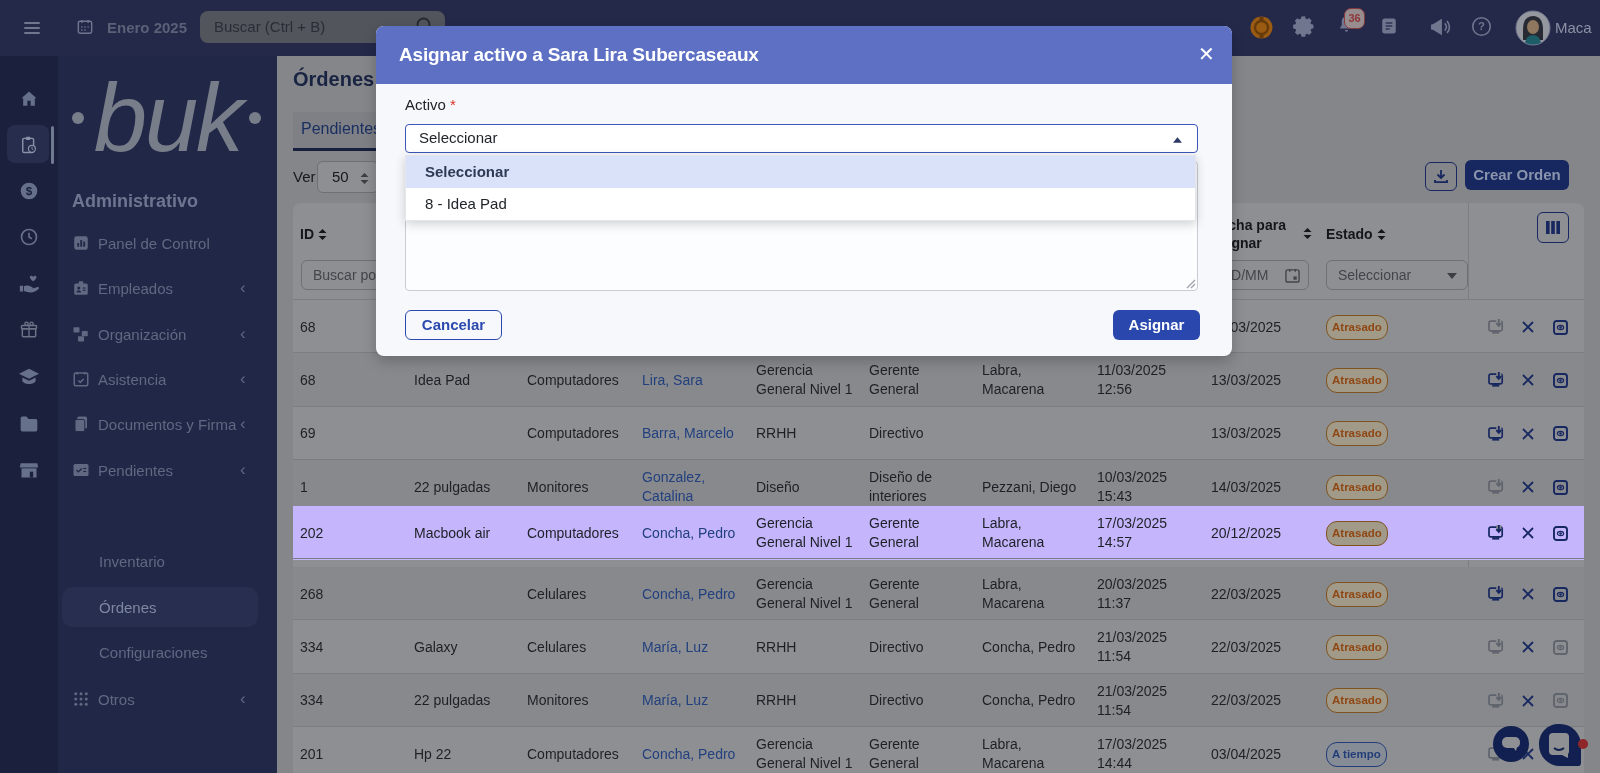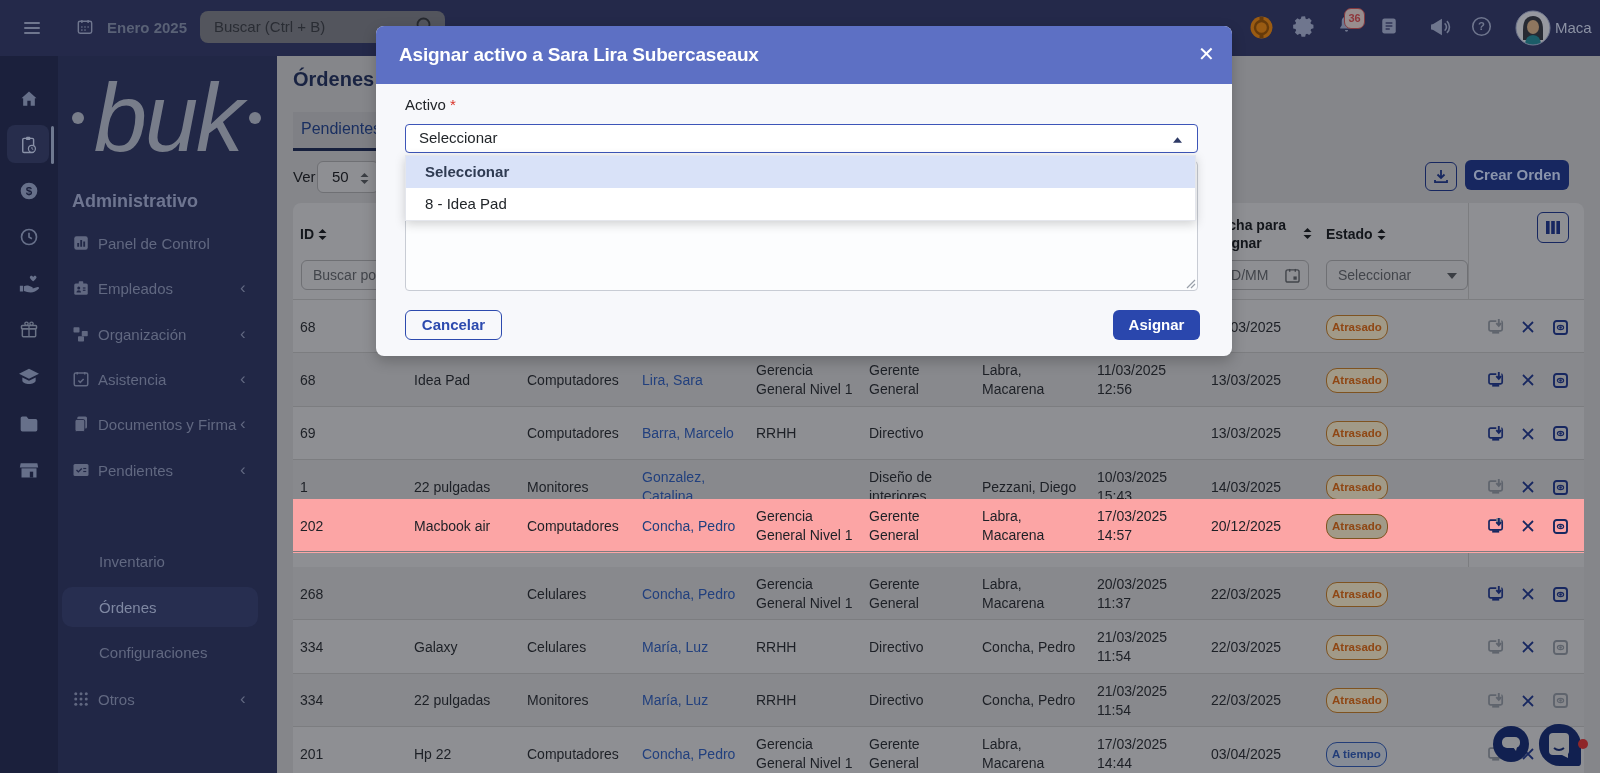--- a/index.html
+++ b/index.html
@@ -441,20 +441,21 @@
               <circle cx="7.5" cy="7.5" r="1.25" fill="#172760"></circle>
             </svg>
           </div>
           <div class="hsep" style="top:52.4px;left:0"></div>
         </div>
         <div class="row" style="top:257.2px;background:#88898D">
           <div class="cell" style="left:7px;width:90px">1</div>
           <div class="cell" style="left:121px;width:100px">22 pulgadas</div>
           <div class="cell" style="left:234px;width:100px">Monitores</div>
           <div class="cell lnk" style="left:349px;width:100px">Gonzalez, Catalina</div>
+          <div class="cell" style="left:463px;width:100px">Diseño</div>
           <div class="cell" style="left:576px;width:92px">Diseño de interiores</div>
           <div class="cell" style="left:689px;width:100px">Pezzani, Diego</div>
           <div class="cell" style="left:804px;width:92px">10/03/2025 15:43</div>
           <div class="cell" style="left:918px;width:92px">14/03/2025</div>
           <div class="cell" style="left:1033px;width:120px">
             <span class="badge b-atr">Atrasado</span>
           </div>
           <div class="act" style="left:1195px">
             <svg width="17" height="16" viewBox="0 0 17 16">
               <rect x="1" y="2.2" width="13.2" height="9.6" rx="1.6" fill="none" stroke="#5F646D" stroke-width="1.7"></rect>
@@ -470,21 +471,21 @@
           </div>
           <div class="act" style="left:1260px">
             <svg width="15" height="15" viewBox="0 0 15 15">
               <rect x="1" y="1" width="13" height="13" rx="2.6" fill="none" stroke="#172760" stroke-width="1.9"></rect>
               <ellipse cx="7.5" cy="7.5" rx="3.1" ry="2.1" fill="none" stroke="#172760" stroke-width="1.2"></ellipse>
               <circle cx="7.5" cy="7.5" r="1.25" fill="#172760"></circle>
             </svg>
           </div>
           <div class="hsep" style="top:52.4px;left:0"></div>
         </div>
-        <div class="row" style="top:296px;background:#fca5a5">
+        <div class="row" style="top:303px;background:#c4b5fd">
           <div class="cell" style="left:7px;width:90px">202</div>
           <div class="cell" style="left:121px;width:100px">Macbook air</div>
           <div class="cell" style="left:234px;width:100px">Computadores</div>
           <div class="cell lnk" style="left:349px;width:100px">Concha, Pedro</div>
           <div class="cell" style="left:463px;width:100px">Gerencia General Nivel 1</div>
           <div class="cell" style="left:576px;width:92px">Gerente General</div>
           <div class="cell" style="left:689px;width:100px">Labra, Macarena</div>
           <div class="cell" style="left:804px;width:92px">17/03/2025 14:57</div>
           <div class="cell" style="left:918px;width:92px">20/12/2025</div>
           <div class="cell" style="left:1033px;width:120px">

